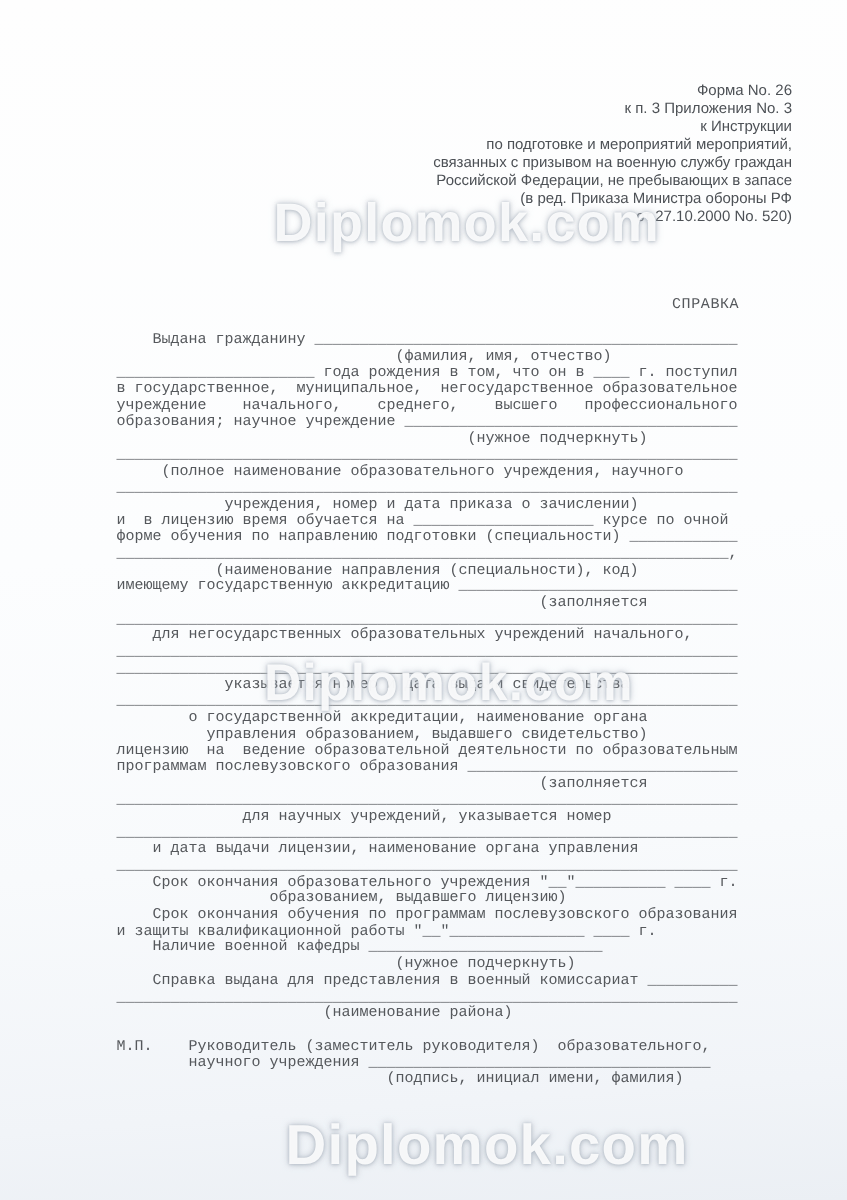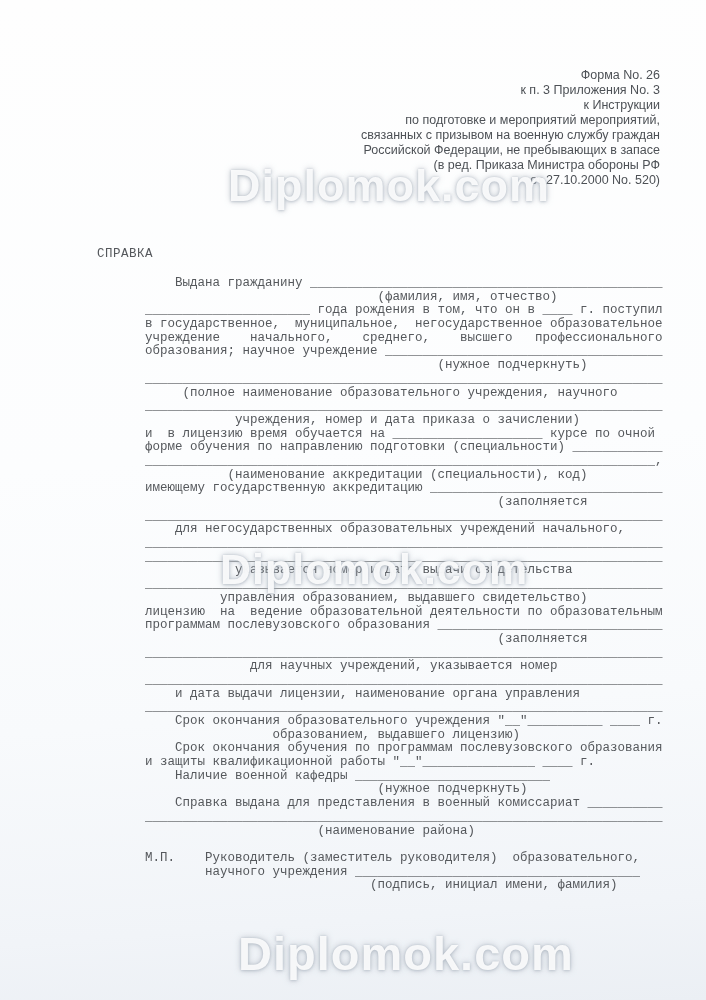--- a/index.html
+++ b/index.html
@@ -25,39 +25,38 @@
     font-size: 12.5px;
     line-height: 15px;
     color: #4d5156;
   }
   .header-block .hline { white-space: pre; margin-left: 16px; }
   .doc-title {
     position: absolute;
     top: 247px;
     left: 97px;
     width: 519px;
-    text-align: left;
+    text-align: right;
     font-size: 12.5px;
     letter-spacing: 0.5px;
     color: #55585c;
   }
   .form-body {
     position: absolute;
     top: 277px;
     left: 97px;
     width: 522px;
     font-size: 12.5px;
     line-height: 13.7px;
     color: #55585c;
   }
   .form-body .bline {
     white-space: pre;
     height: 13.7px;
     overflow: visible;
-    margin-left: 48px;
   }
   .watermark {
     position: absolute;
     font-family: "Liberation Sans", sans-serif;
     font-weight: 700;
     letter-spacing: 1px;
     color: rgba(255, 255, 255, 0.88);
     text-shadow: 0 0 6px rgba(168, 177, 188, 0.75),
                  0 0 2px rgba(178, 186, 196, 0.55),
                  0 1px 3px rgba(160, 170, 182, 0.4);
@@ -93,29 +92,30 @@
       <div class="bline">учреждение    начального,    среднего,    высшего   профессионального</div>
       <div class="bline">образования; научное учреждение _____________________________________</div>
       <div class="bline">                                       (нужное подчеркнуть)</div>
       <div class="bline">_____________________________________________________________________</div>
       <div class="bline">     (полное наименование образовательного учреждения, научного</div>
       <div class="bline">_____________________________________________________________________</div>
       <div class="bline">            учреждения, номер и дата приказа о зачислении)</div>
       <div class="bline">и  в лицензию время обучается на ____________________ курсе по очной</div>
       <div class="bline">форме обучения по направлению подготовки (специальности) ____________</div>
       <div class="bline">____________________________________________________________________,</div>
-      <div class="bline">           (наименование аккредитации (специальности), код)</div>
+      <div class="bline">           (наименование направления (специальности), код)</div>
       <div class="bline">имеющему государственную аккредитацию _______________________________</div>
       <div class="bline">                                               (заполняется</div>
       <div class="bline">_____________________________________________________________________</div>
       <div class="bline">    для негосударственных образовательных учреждений начального,</div>
       <div class="bline">_____________________________________________________________________</div>
       <div class="bline">_____________________________________________________________________</div>
       <div class="bline">            указывается номер и дата выдачи свидетельства</div>
       <div class="bline">_____________________________________________________________________</div>
+      <div class="bline">        о государственной аккредитации, наименование органа</div>
       <div class="bline">          управления образованием, выдавшего свидетельство)</div>
       <div class="bline">лицензию  на  ведение образовательной деятельности по образовательным</div>
       <div class="bline">программам послевузовского образования ______________________________</div>
       <div class="bline">                                               (заполняется</div>
       <div class="bline">_____________________________________________________________________</div>
       <div class="bline">              для научных учреждений, указывается номер</div>
       <div class="bline">_____________________________________________________________________</div>
       <div class="bline">    и дата выдачи лицензии, наименование органа управления</div>
       <div class="bline">_____________________________________________________________________</div>
       <div class="bline">    Срок окончания образовательного учреждения "__"__________ ____ г.</div>

